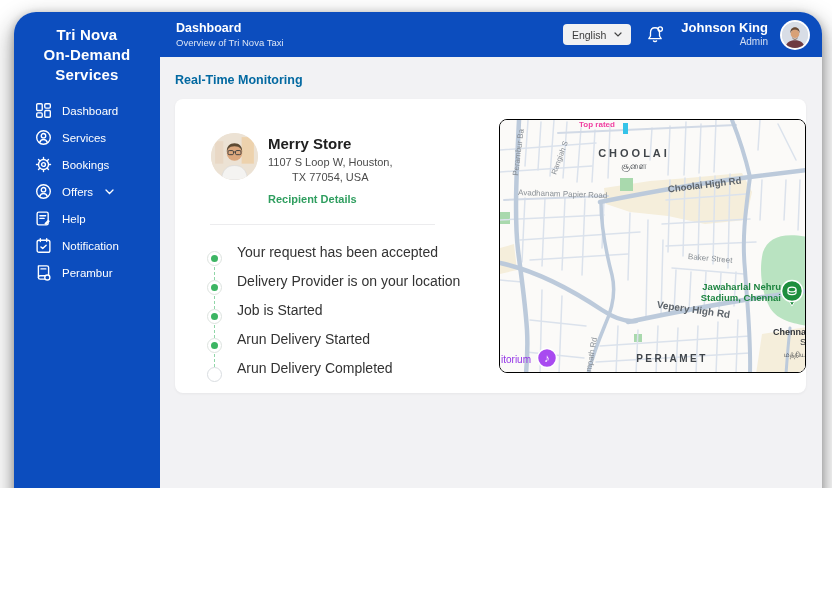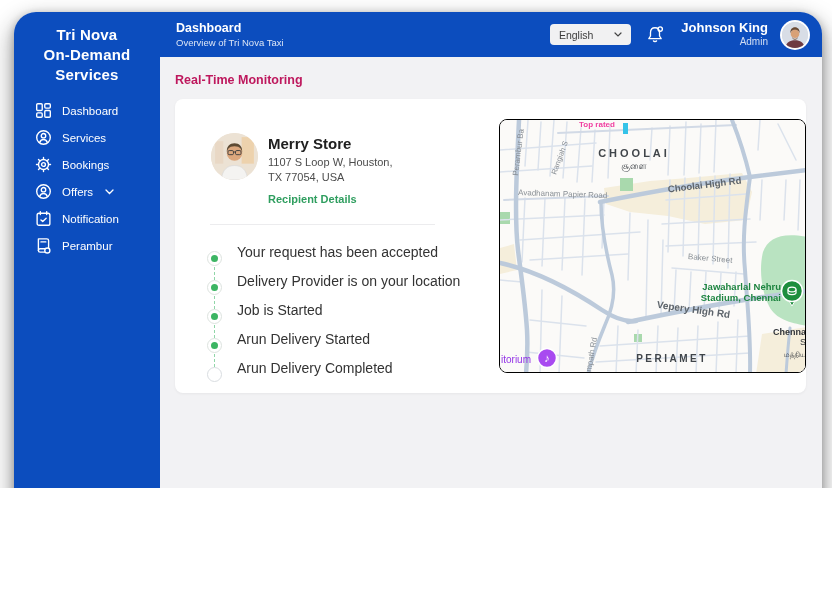--- a/index.html
+++ b/index.html
@@ -18,36 +18,36 @@
   .nav-item { display:flex; align-items:center; gap:10px; height:27px; font-size:11.5px; cursor:pointer; white-space:nowrap; }
   .nav-item .ic { width:17px; height:17px; display:flex; align-items:center; justify-content:center; flex-shrink:0; }
   .nav-item .chev { margin-left:2px; display:flex; }
   
   .right { flex:1; display:flex; flex-direction:column; min-width:0; }
   .topbar { height:45px; background:#0c4dbe; color:#fff; display:flex; align-items:center; padding:0 12px 0 16px; flex-shrink:0; }
   .crumb .title { font-size:12.5px; font-weight:bold; }
   .crumb .subtitle { font-size:9.5px; opacity:.85; margin-top:2px; }
   .actions { margin-left:auto; display:flex; align-items:center; gap:12px; }
   .lang-btn { background:#f1f1f2; border:none; border-radius:4px; height:21px; padding:0 9px; font-size:10.5px; color:#3c3c3c;
-              display:flex; align-items:center; gap:21px; cursor:pointer; font-family:inherit; }
+              display:flex; align-items:center; gap:8px; cursor:pointer; font-family:inherit; }
   .bell { width:24px; height:24px; display:flex; align-items:center; justify-content:center; cursor:pointer; }
   .userblock { text-align:right; line-height:1.25; margin-left:2px; }
   .userblock .uname { font-size:13px; font-weight:bold; }
   .userblock .urole { font-size:10px; opacity:.8; }
   .avatar-sm { width:30px; height:30px; border-radius:50%; overflow:hidden; border:2px solid rgba(255,255,255,.95); cursor:pointer; flex-shrink:0; background:#cfd8e3; }
   
   .main { flex:1; padding:16px 16px 0 15px; }
-  .section-title { font-size:12.5px; font-weight:bold; color:#be185d; margin-bottom:12px; }
+  .section-title { font-size:12.5px; font-weight:bold; color:#0369a1; margin-bottom:12px; }
   .card { background:#fff; border-radius:8px; height:294px; display:flex; padding:20px 16px 0 24px; box-shadow:0 1px 3px rgba(0,0,0,.05); }
   .left-col { width:300px; flex-shrink:0; }
   .recipient { display:flex; gap:10px; margin-top:14px; padding-left:12px; }
   .avatar-lg { width:47px; height:47px; border-radius:50%; overflow:hidden; flex-shrink:0; background:#ece1d3; }
   .r-info .rname { font-size:15px; font-weight:bold; color:#202020; margin-top:2px; }
   .r-info .addr { font-size:11px; color:#4c4c4c; line-height:15px; margin-top:3px; }
-  .r-info .addr + .addr { margin-top:0; }
+  .r-info .addr + .addr { margin-top:0;text-align:center; }
   .r-link { display:inline-block; font-size:11px; color:#2f9e5f; font-weight:bold; margin-top:8px; text-decoration:none; cursor:pointer; }
   .divider { height:1px; background:#ececee; margin:17px 0 0 11px; width:225px; }
   .timeline { list-style:none; margin-top:19px; }
   .timeline li { position:relative; height:29px; display:flex; align-items:flex-start; padding-left:38px; font-size:14px; color:#333; }
   .timeline .dot { position:absolute; left:8px; top:7px; width:15px; height:15px; border-radius:50%; background:#fff; border:1px solid #dde3df; }
   .timeline li.done .dot::after { content:''; position:absolute; inset:3px; border-radius:50%; background:#3cb563; }
   .timeline li.pending .dot { border-color:#d9dde1; }
   .timeline li:not(:last-child)::before { content:''; position:absolute; left:15px; top:23px; height:13px; border-left:1.5px dashed #90d6a8; }
   .map-wrap { margin-left:auto; width:307px; height:254px; border-radius:8px; overflow:hidden; border:1px solid #000000; flex-shrink:0; cursor:grab; }
   .map-wrap svg { display:block; }
@@ -104,20 +104,30 @@
                 <circle cx="8" cy="6.3" r="2.1"></circle>
               <path d="M4.4,12.6 C5.2,10.8 6.4,9.9 8,9.9 C9.6,9.9 10.8,10.8 11.6,12.6"></path>
             </svg>
             </span>
           <span>Offers</span>
           <span class="chev">
             <svg width="9" height="6" viewBox="0 0 9 6" fill="none" stroke="#fff" stroke-width="1.3" stroke-linecap="round">
                 <path d="M1,1 L4.5,4.5 L8,1"></path>
               </svg>
             </span>
+        </div>
+        <div class="nav-item">
+          <span class="ic">
+            <svg width="17" height="17" viewBox="0 0 16 16" fill="none" stroke="#fff" stroke-width="1.3" stroke-linecap="round" stroke-linejoin="round">
+              <rect x="2" y="2" width="10.4" height="12" rx="1.5"></rect>
+                <path d="M4.6,5.4 L10,5.4 M4.6,7.9 L8.6,7.9"></path>
+              <path d="M8.8,12.6 L12.4,9 L14,10.6 L10.4,14.2 Z" fill="#fff" stroke="none"></path>
+            </svg>
+            </span>
+          <span>Help</span>
         </div>
         <div class="nav-item">
           <span class="ic">
             <svg width="17" height="17" viewBox="0 0 16 16" fill="none" stroke="#fff" stroke-width="1.3" stroke-linecap="round" stroke-linejoin="round">
               <rect x="2" y="3" width="12" height="11.4" rx="1.8"></rect>
                 <path d="M5,1.5 L5,4.2 M11,1.5 L11,4.2"></path>
               <path d="M5.6,9.3 L7.3,10.9 L10.5,7.7"></path>
             </svg>
             </span>
           <span>Notification</span>

